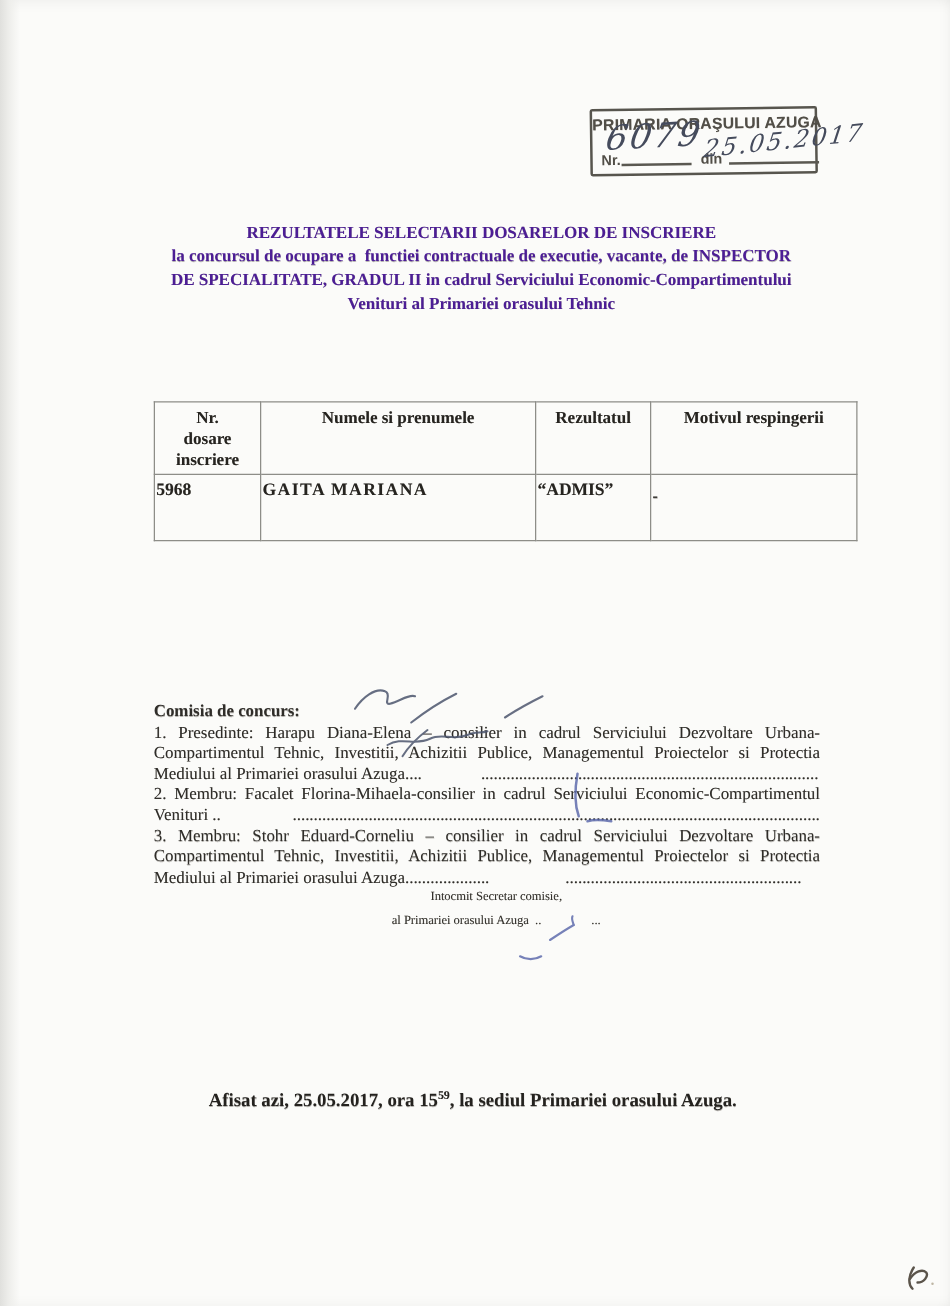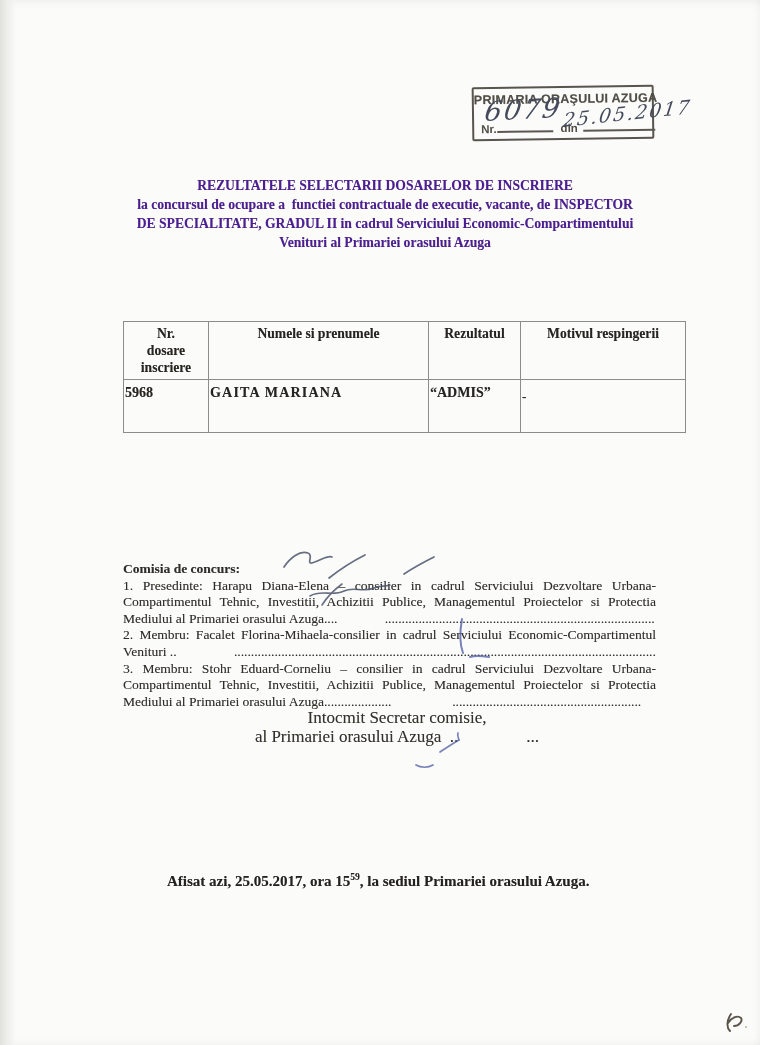--- a/index.html
+++ b/index.html
@@ -71,21 +71,21 @@
   
   .commission{position:absolute;left:123px;top:513px;width:533px;
     font-size:13.5px;line-height:16.6px;color:#2f2d29;overflow:hidden;margin-top:48px;}
   .commission-heading{font-weight:bold;}
   .c-line{width:533px;}
   .just{text-align:justify;text-align-last:justify;}
   .pre{white-space:pre;overflow:hidden;}
 
   
   .closing{position:absolute;left:34px;top:708px;width:726px;text-align:center;
-    font-size:17px;line-height:19px;color:#33312c;}
+    font-size:10px;line-height:19px;color:#33312c;}
   .closing .pre-center{white-space:pre;}
 
   
   .footer-line{position:absolute;left:123px;top:872px;font-size:15px;font-weight:bold;color:#24221f;margin-left:44px;}
   .footer-line sup{font-size:9.5px;}
 
   
   .marks{position:absolute;left:0;top:0;width:760px;height:1045px;z-index:6;pointer-events:none;}
 </style>
 </head>
@@ -104,21 +104,21 @@
       </div>
     </div>
     <div class="hw hw-nr">6079</div>
     <div class="hw hw-date">25.05.2017</div>
   </div>
 
   <div class="title-block soft">
     <div class="title-line">REZULTATELE SELECTARII DOSARELOR DE INSCRIERE</div>
     <div class="title-line">la concursul de ocupare a  functiei contractuale de executie, vacante, de INSPECTOR</div>
     <div class="title-line">DE SPECIALITATE, GRADUL II in cadrul Serviciului Economic-Compartimentului</div>
-    <div class="title-line">Venituri al Primariei orasului Azuga</div>
+    <div class="title-line">Venituri al Primariei orasului Tehnic</div>
   </div>
 
   <table class="doc-table soft">
     <colgroup>
         <col style="width:85px">
         <col style="width:220px">
         <col style="width:92px">
         <col style="width:165px">
       </colgroup>
     <thead>

